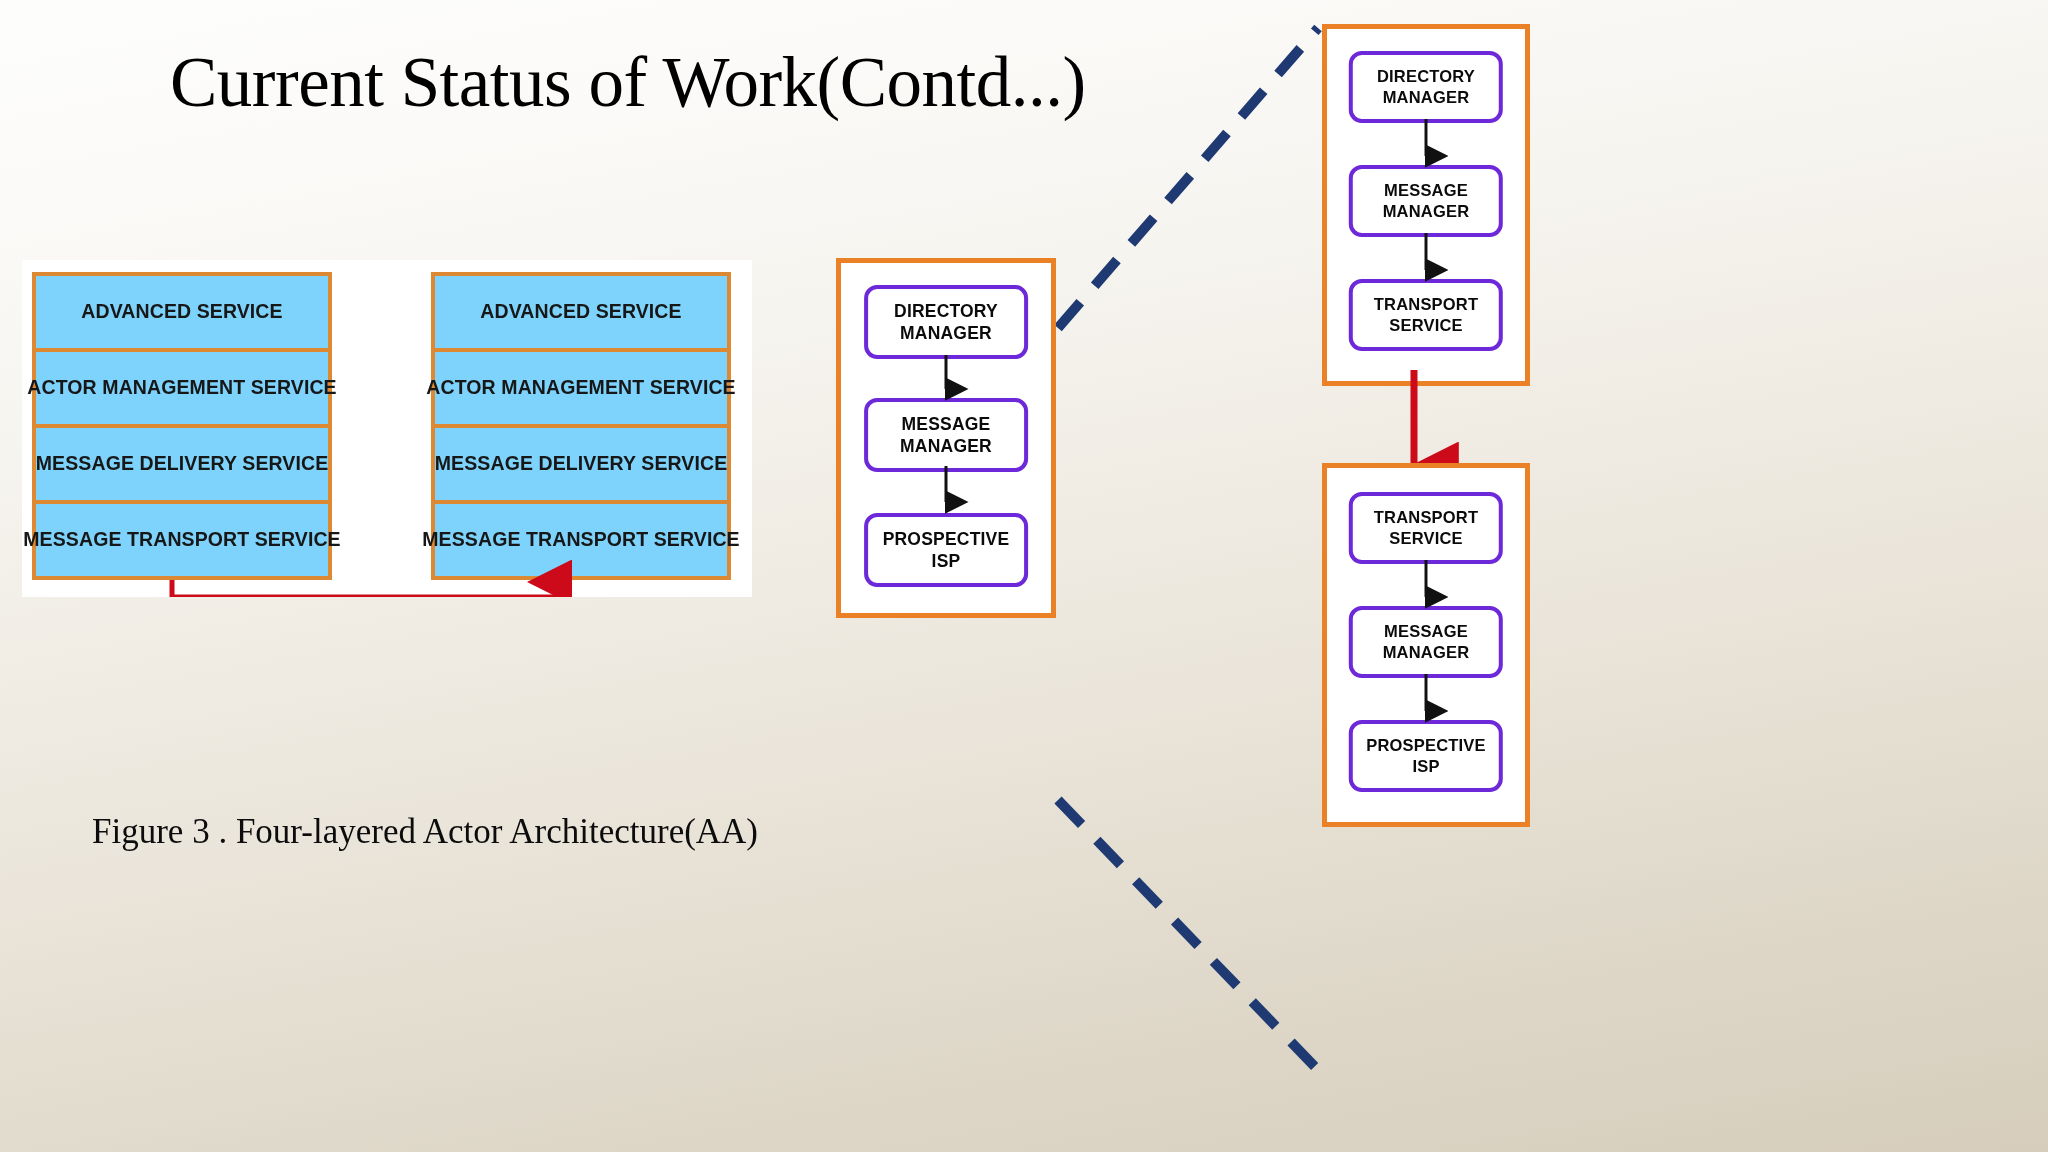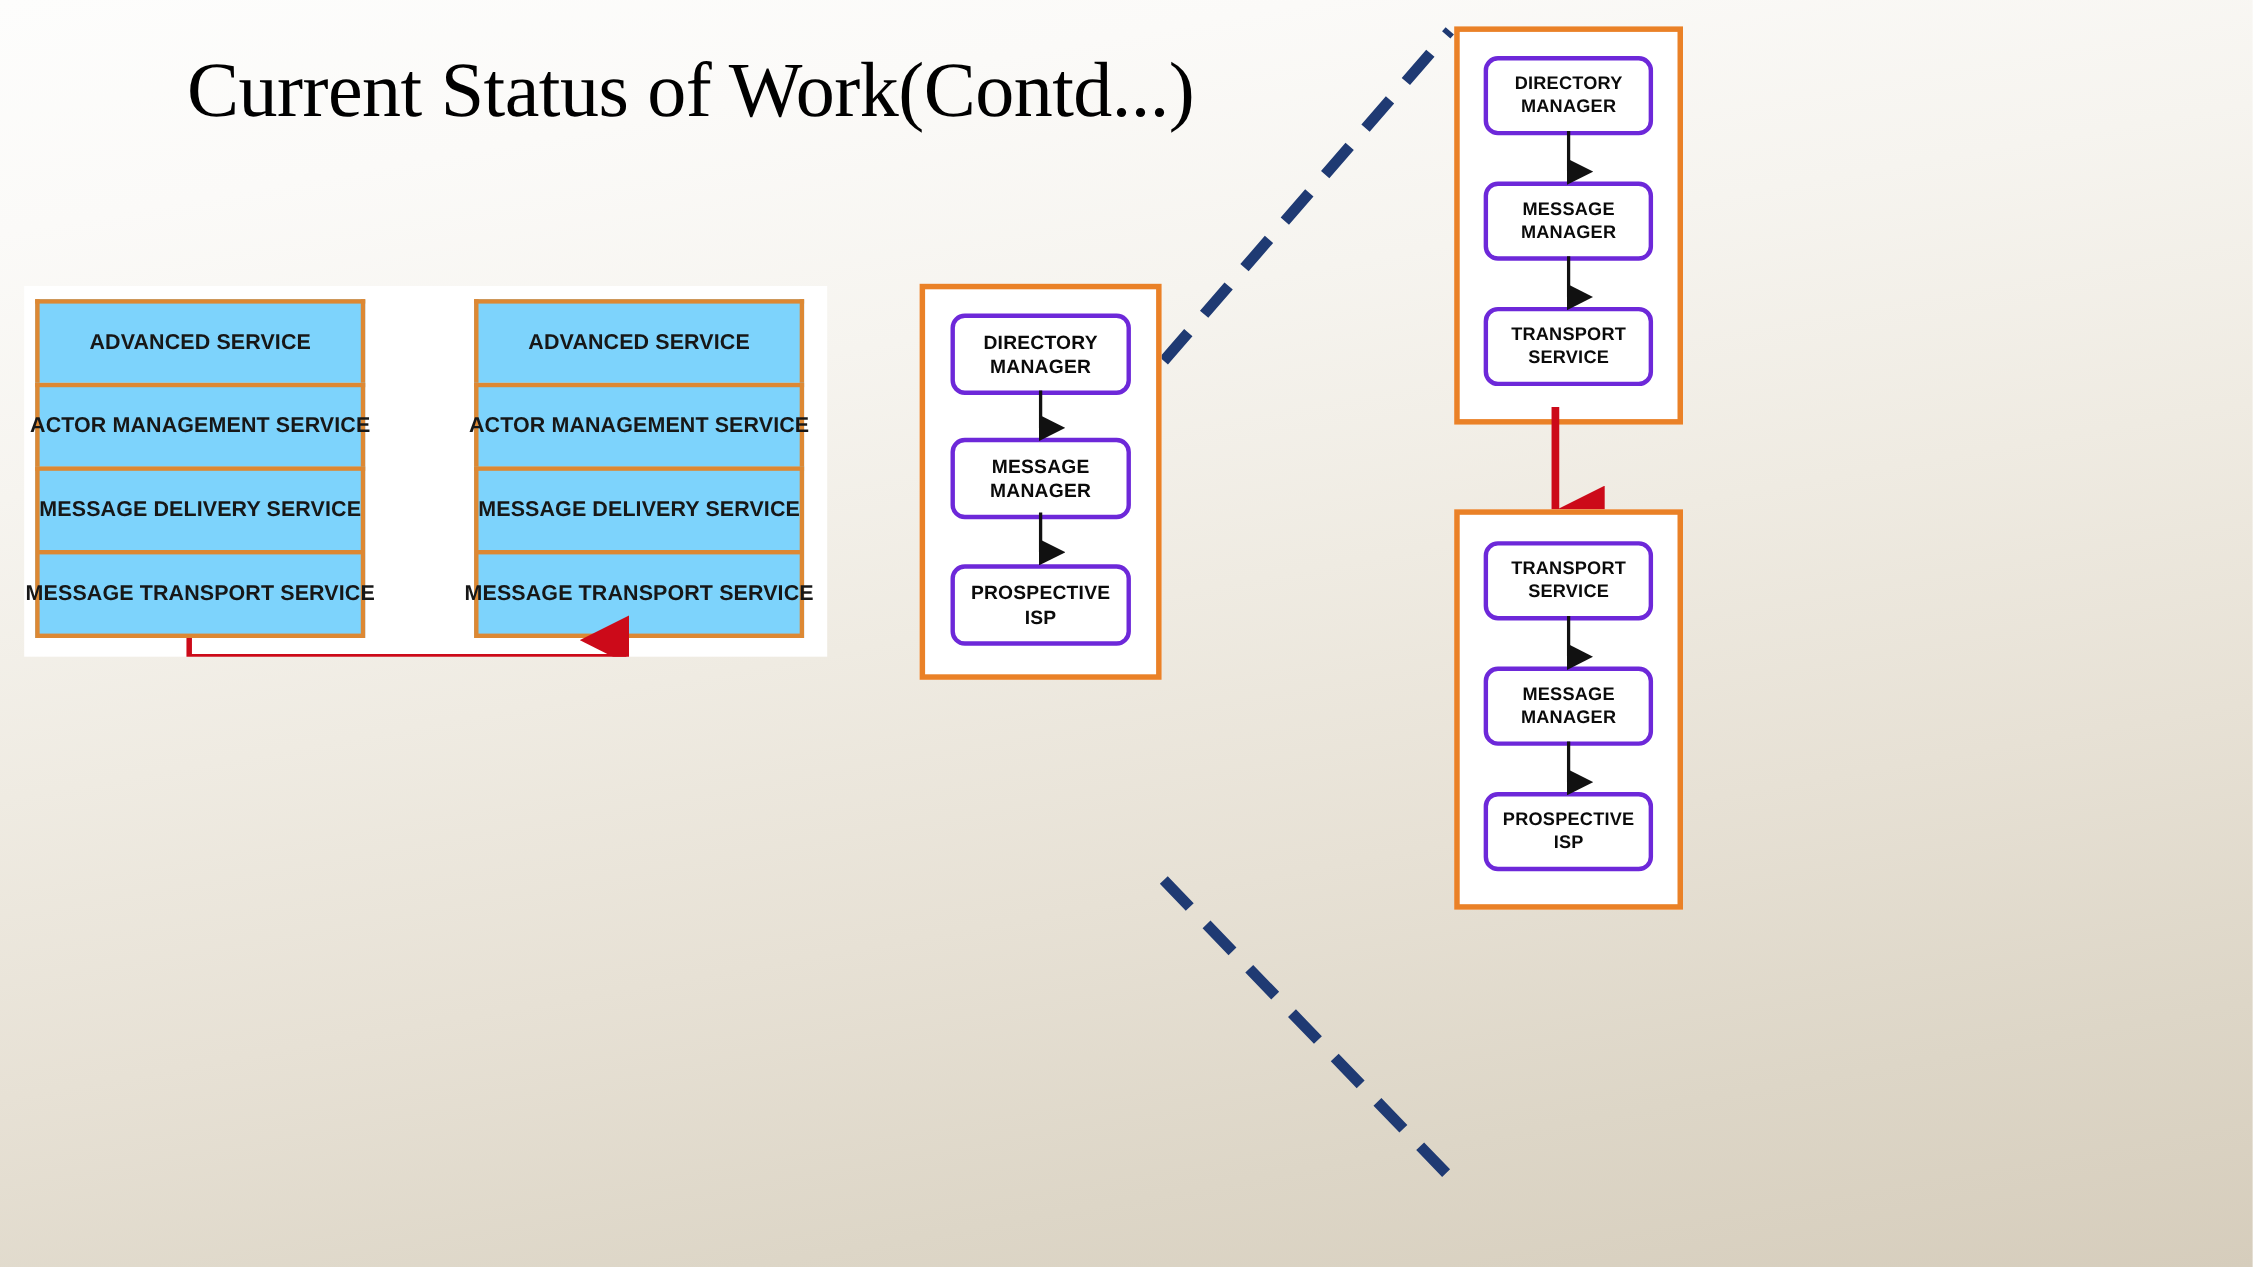--- a/index.html
+++ b/index.html
@@ -230,20 +230,21 @@
     <svg id="fig3-redline" viewBox="0 0 730 337">
       <defs>
         <marker id="redArrowUp3" markerWidth="9" markerHeight="9" refX="4.5" refY="8" orient="auto" markerUnits="strokeWidth">
           <path d="M4.5,0 L9,9 L0,9 Z" fill="#cc0a19"></path>
         </marker>
       </defs>
       <path d="M 150 320 L 150 337 L 545 337 L 545 322" fill="none" stroke="#cc0a19" stroke-width="5" marker-end="url(#redArrowUp3)"></path>
     </svg>
   </div>
 
+  <div id="fig3-caption">Figure 3 . Four-layered Actor Architecture(AA)</div>
 
   <svg id="callouts" viewBox="0 0 2048 1152">
     <line x1="1058" y1="328" x2="1318" y2="28" stroke="#1f3a73" stroke-width="10" stroke-dasharray="34 22"></line>
     <line x1="1058" y1="800" x2="1318" y2="1070" stroke="#1f3a73" stroke-width="10" stroke-dasharray="34 22"></line>
   </svg>
 
   <div class="flow-panel" id="panel-middle">
     <div class="flow-inner">
       <div class="node n1">
         <span class="node-label"><span>DIRECTORY</span><br><span>MANAGER</span></span>

